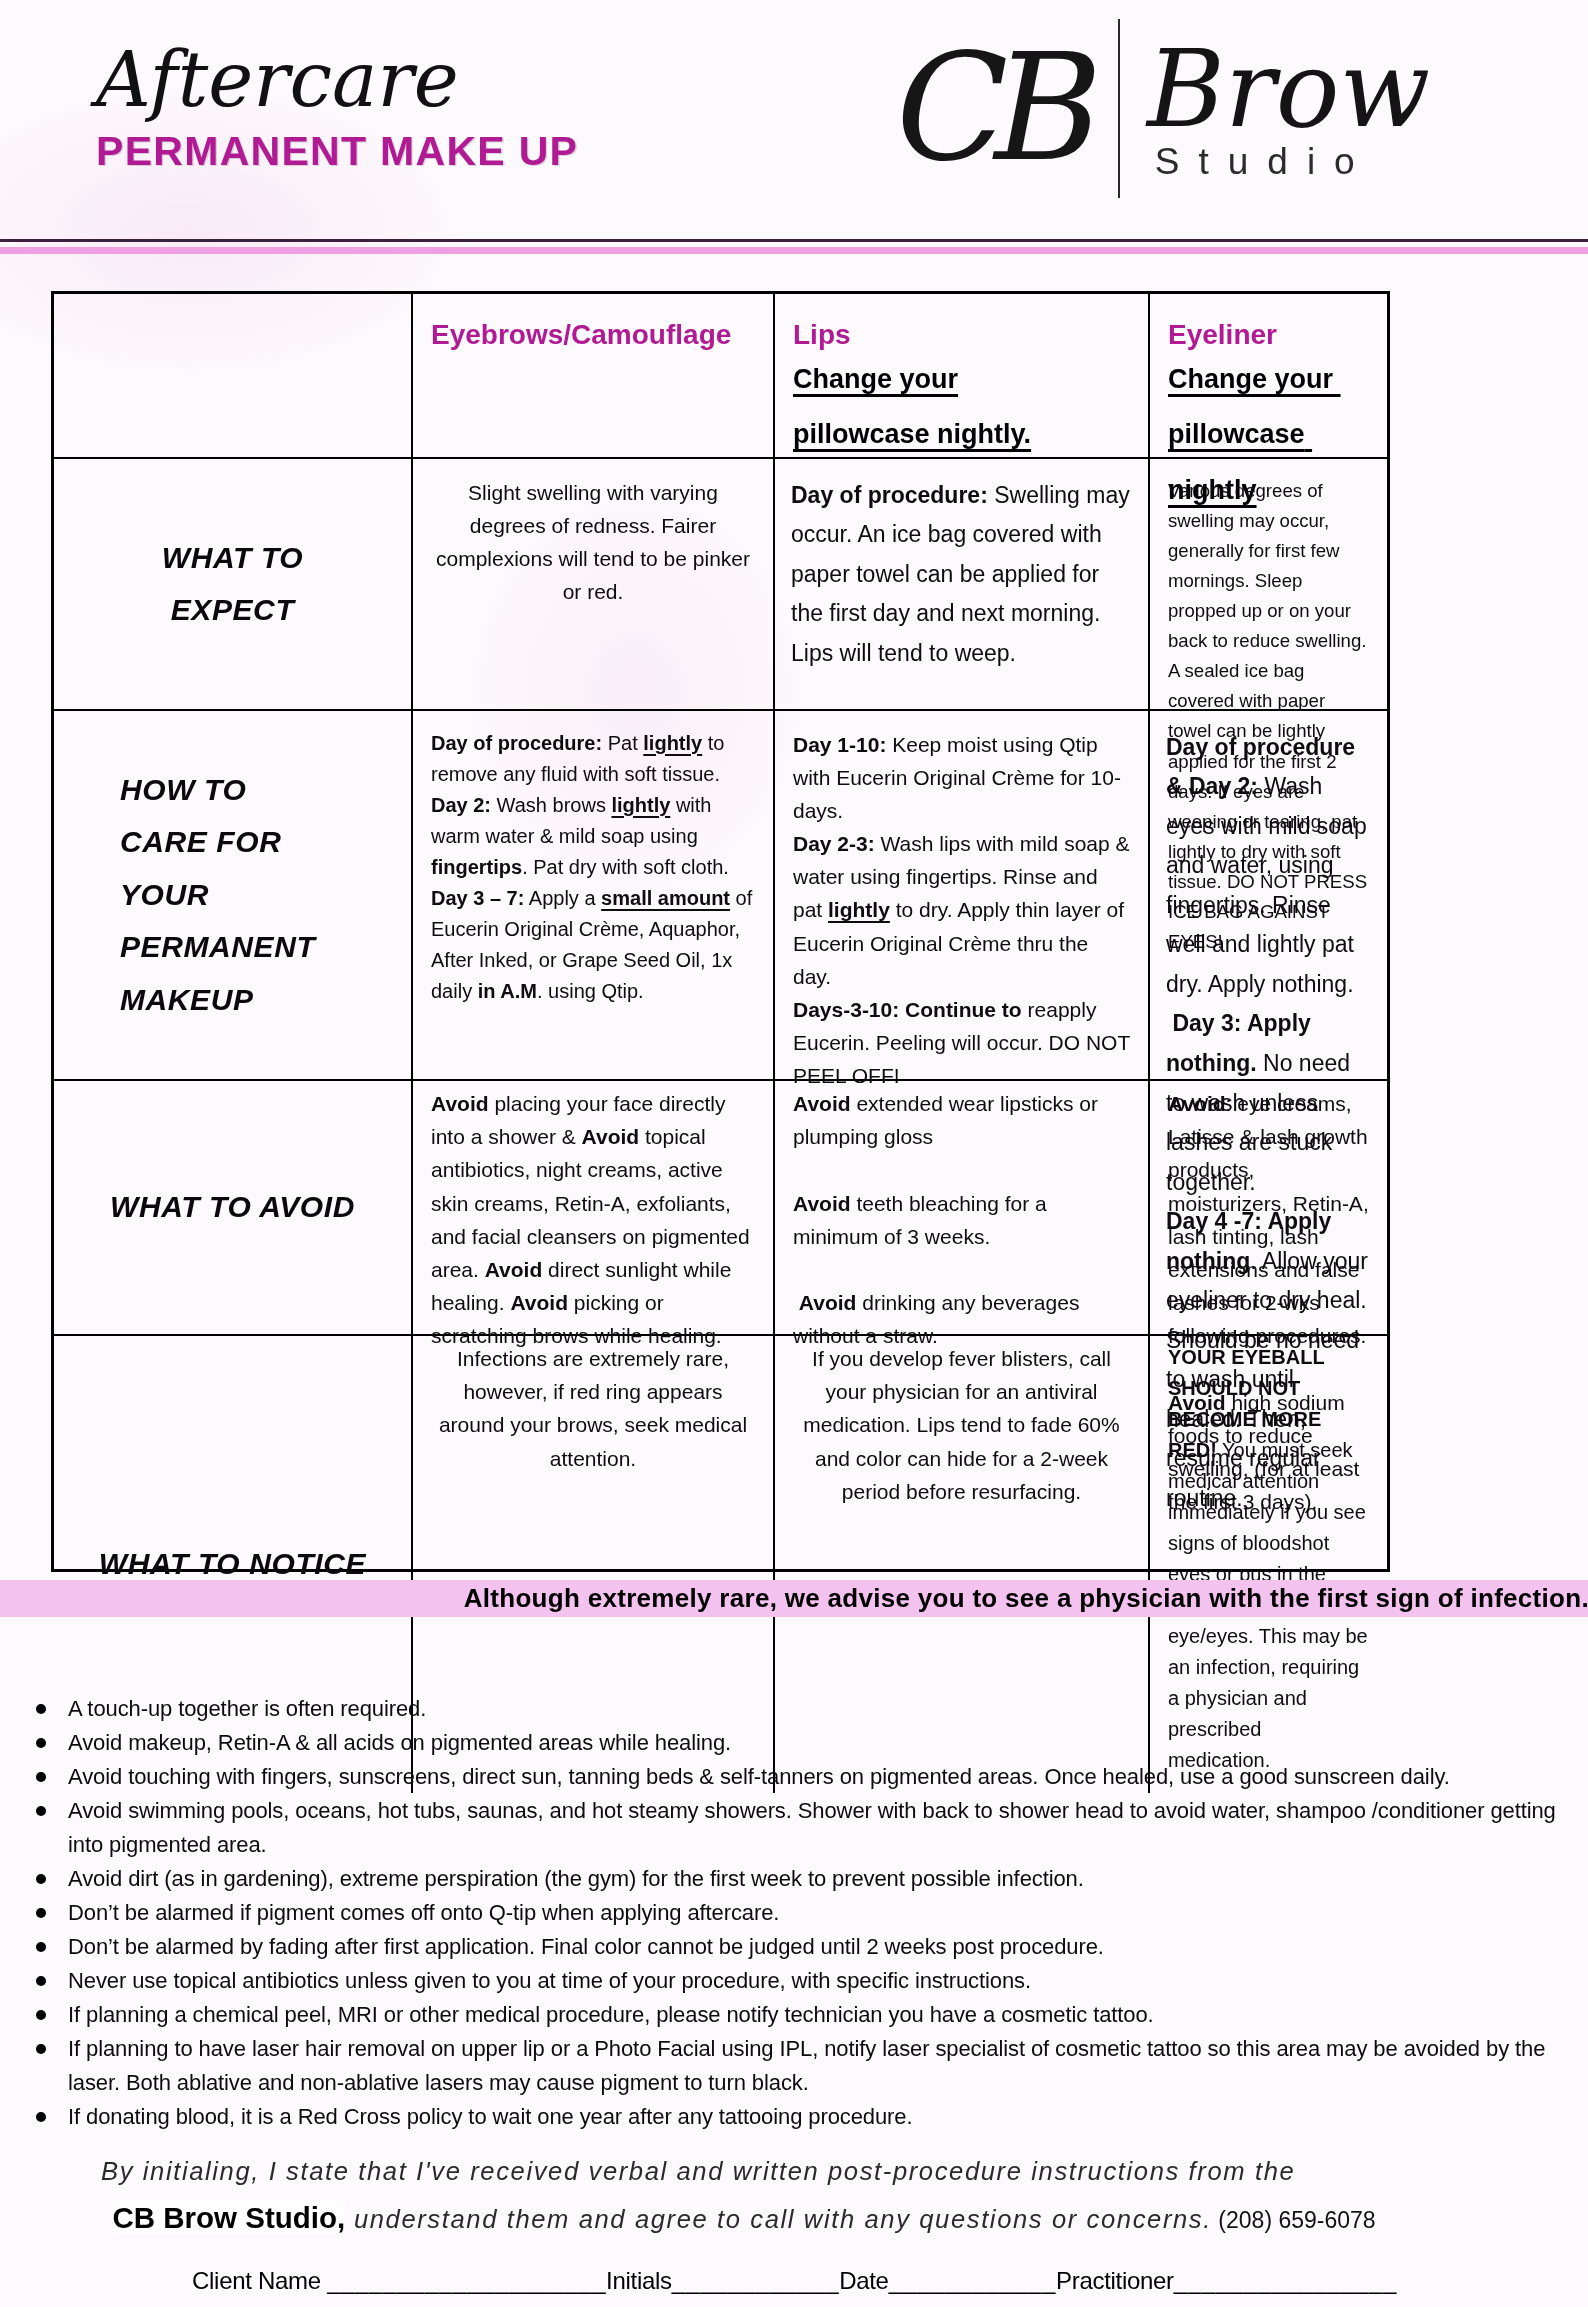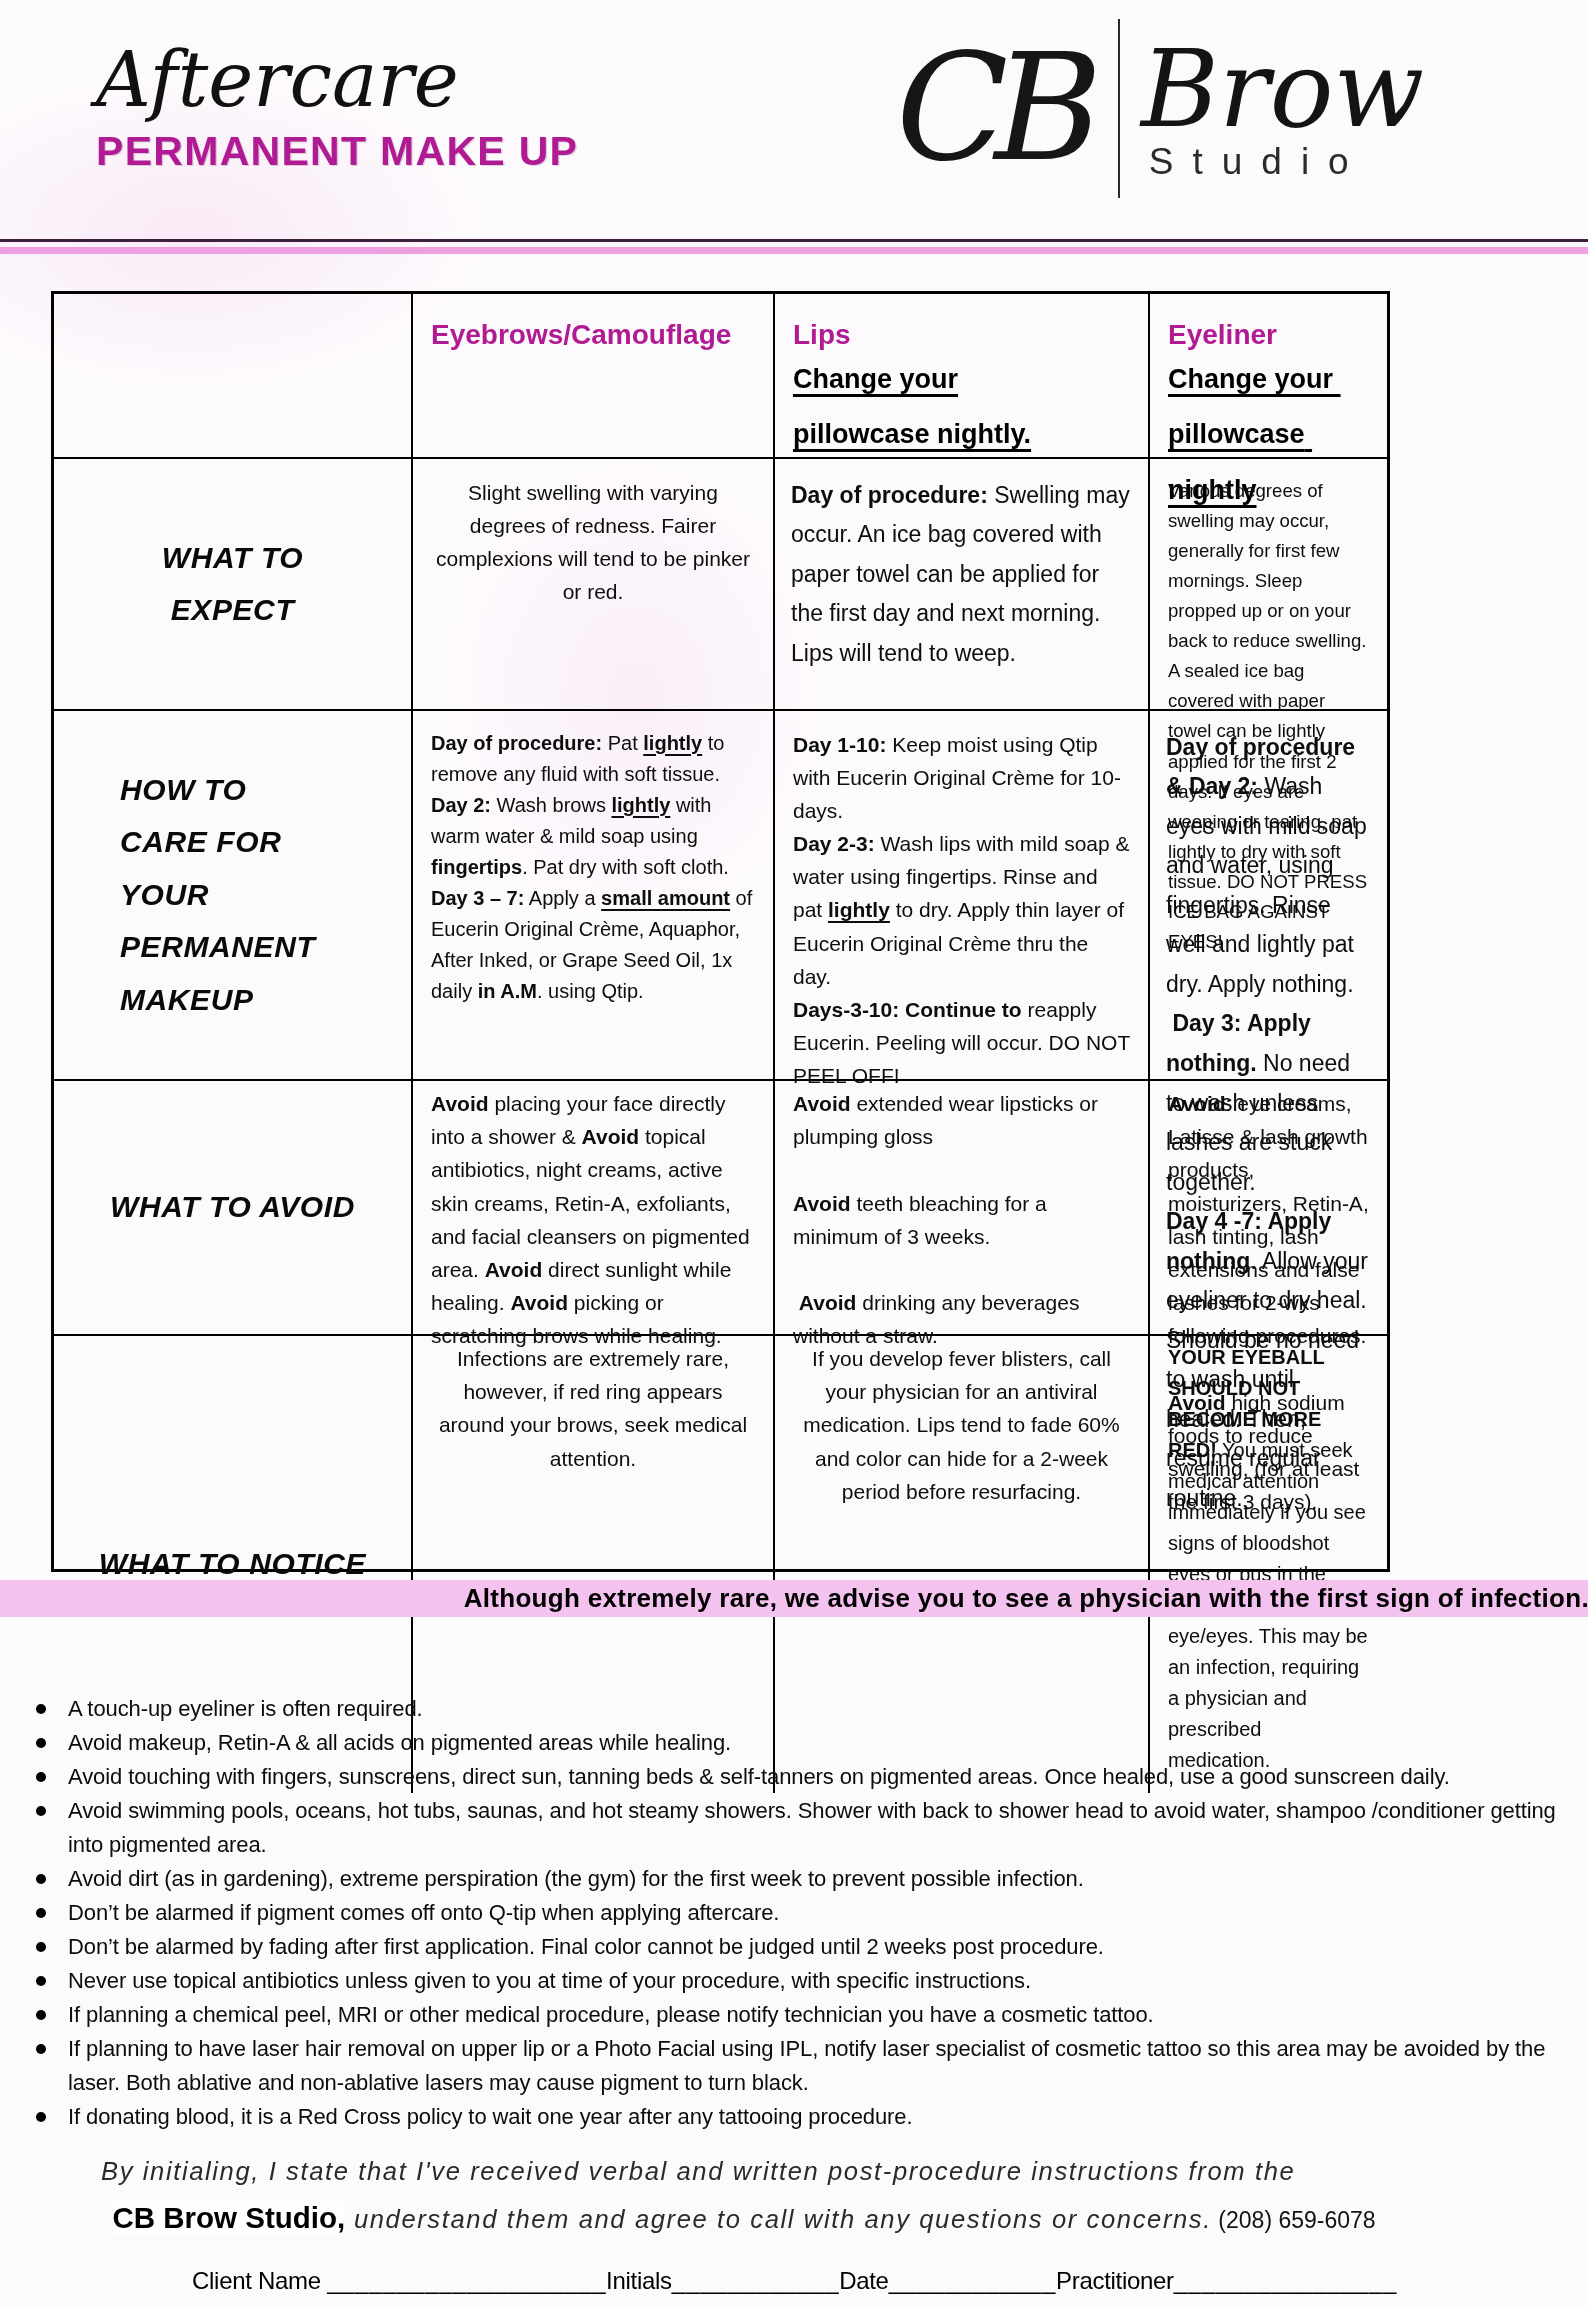--- a/index.html
+++ b/index.html
@@ -13,21 +13,21 @@
       #fdfafd;
     overflow:hidden; color:#0c0c0c;
   }
   
   .brand { position:absolute; left:96px; top:35px; }
   .script-title { font-family:"DejaVu Serif", serif; font-style:italic; font-size:76px; color:#111; }
   .subtitle { margin-top:3.8px; font-size:41px; font-weight:bold; letter-spacing:1.3px; color:#b01a93; text-shadow:1.3px 1.3px 0 rgba(80,10,70,.18); }
   .logo { position:absolute; left:896px; top:19px; display:flex; align-items:center; }
   .monogram { font-family:"DejaVu Serif", serif; font-style:italic; font-size:147px; line-height:1; color:#161616; letter-spacing:-14px; padding-right:29px; }
   .logo-divider { width:2.6px; height:179px; background:#2a2a2a; }
-  .logo-right { padding-left:21px; display:flex; flex-direction:column; }
+  .logo-right { padding-left:27px; display:flex; flex-direction:column; }
   .logo-brow { font-family:"DejaVu Serif", serif; font-style:italic; font-size:106px; line-height:1.05; color:#141414; }
   .logo-studio { font-size:37px; letter-spacing:19px; color:#2b2b2b; margin-top:-5.1px; padding-left:7.7px; }
   .rule-dark { position:absolute; left:0; top:239px; width:100%; height:2.6px; background:#3c1f3b; }
   .rule-pink { position:absolute; left:0; top:247px; width:100%; height:7px; background:#efa0e2; }
   
   .aftercare-table {
     position:absolute; left:51px; top:291px; width:1339px; height:1281px;
     border:3.2px solid #000; display:grid;
     grid-template-columns:359px 362px 375px auto;
     grid-template-rows:165px 252px 370px 255px auto;
@@ -163,21 +163,21 @@
     <div class="cell body-cell fs-m pad-t no-b ta-c"><span>Infections are extremely rare, however, if red ring appears around your brows, seek medical attention.</span></div>
     <div class="cell body-cell fs-m pad-t no-b ta-c"><span>If you develop fever blisters, call your physician for an antiviral medication. Lips tend to fade 60% and color can hide for a 2-week period before resurfacing.</span></div>
     <div class="cell body-cell fs-s2 pad-t no-b no-r"><span class="b">YOUR EYEBALL SHOULD NOT BECOME MORE RED!</span><span> You must seek medical attention immediately if you see signs of bloodshot eyes or pus in the corners of your eye/eyes. This may be an infection, requiring a physician and prescribed medication.</span></div>
   </div>
 
   <div class="banner">
     <div class="banner-text">Although extremely rare, we advise you to see a physician with the first sign of infection.</div>
   </div>
 
   <ul class="bullets">
-      <li>A touch-up eyeliner is often required.</li>
+      <li>A touch-up together is often required.</li>
       <li>Avoid makeup, Retin-A &amp; all acids on pigmented areas while healing.</li>
       <li>Avoid touching with fingers, sunscreens, direct sun, tanning beds &amp; self-tanners on pigmented areas. Once healed, use a good sunscreen daily.</li>
       <li>Avoid swimming pools, oceans, hot tubs, saunas, and hot steamy showers. Shower with back to shower head to avoid water, shampoo /conditioner getting into pigmented area.</li>
       <li>Avoid dirt (as in gardening), extreme perspiration (the gym) for the first week to prevent possible infection.</li>
       <li>Don’t be alarmed if pigment comes off onto Q-tip when applying aftercare.</li>
       <li>Don’t be alarmed by fading after first application. Final color cannot be judged until 2 weeks post procedure.</li>
       <li>Never use topical antibiotics unless given to you at time of your procedure, with specific instructions.</li>
       <li>If planning a chemical peel, MRI or other medical procedure, please notify technician you have a cosmetic tattoo.</li>
       <li>If planning to have laser hair removal on upper lip or a Photo Facial using IPL, notify laser specialist of cosmetic tattoo so this area may be avoided by the laser. Both ablative and non-ablative lasers may cause pigment to turn black.</li>
       <li>If donating blood, it is a Red Cross policy to wait one year after any tattooing procedure.</li>

